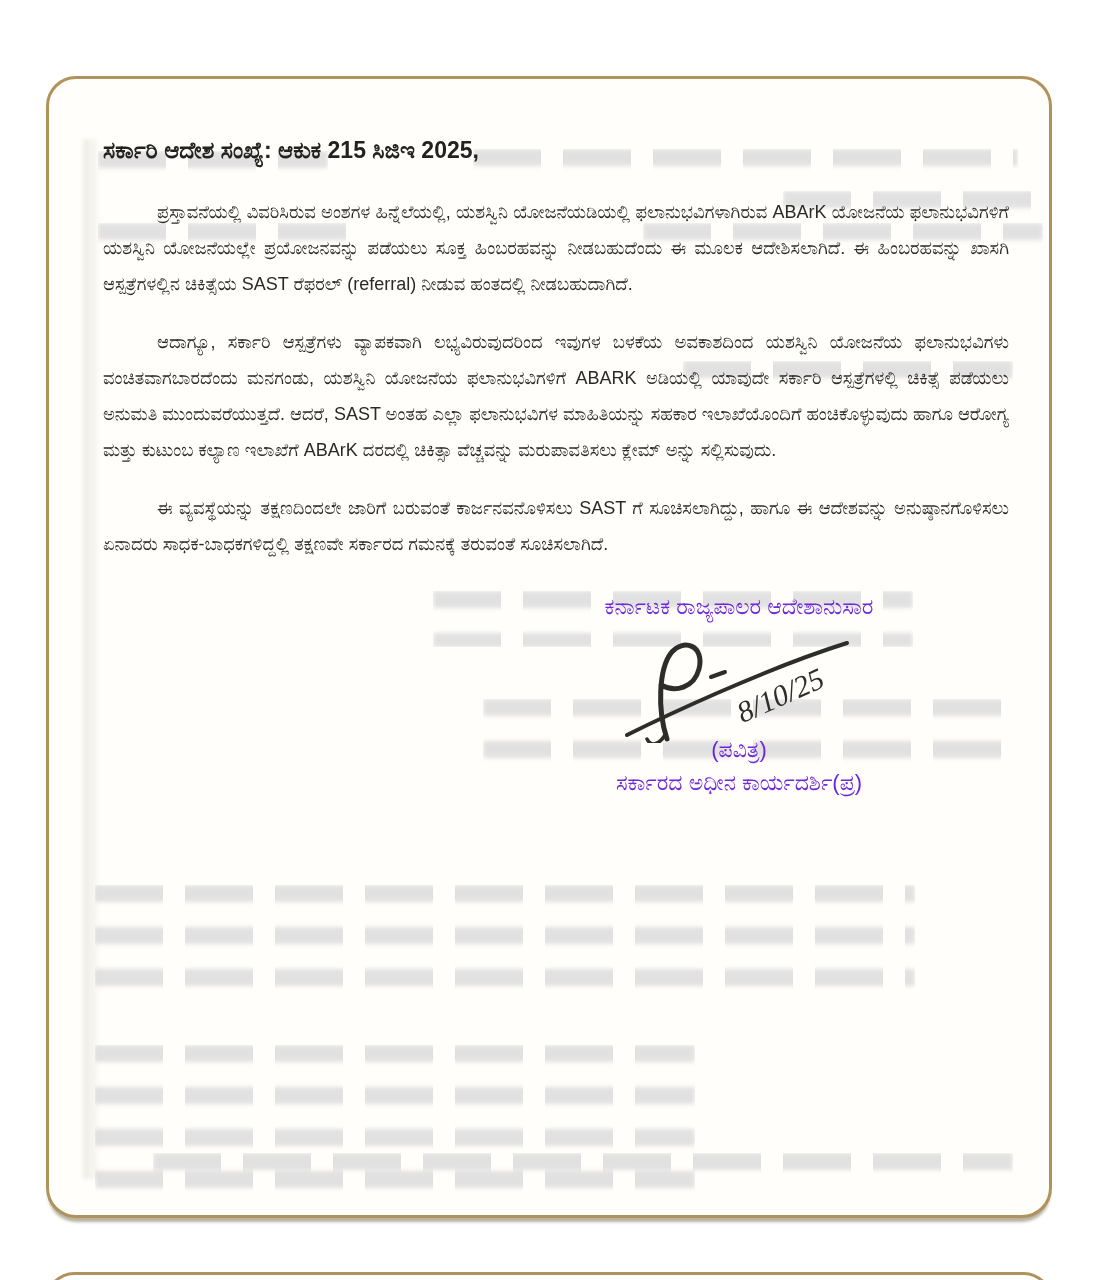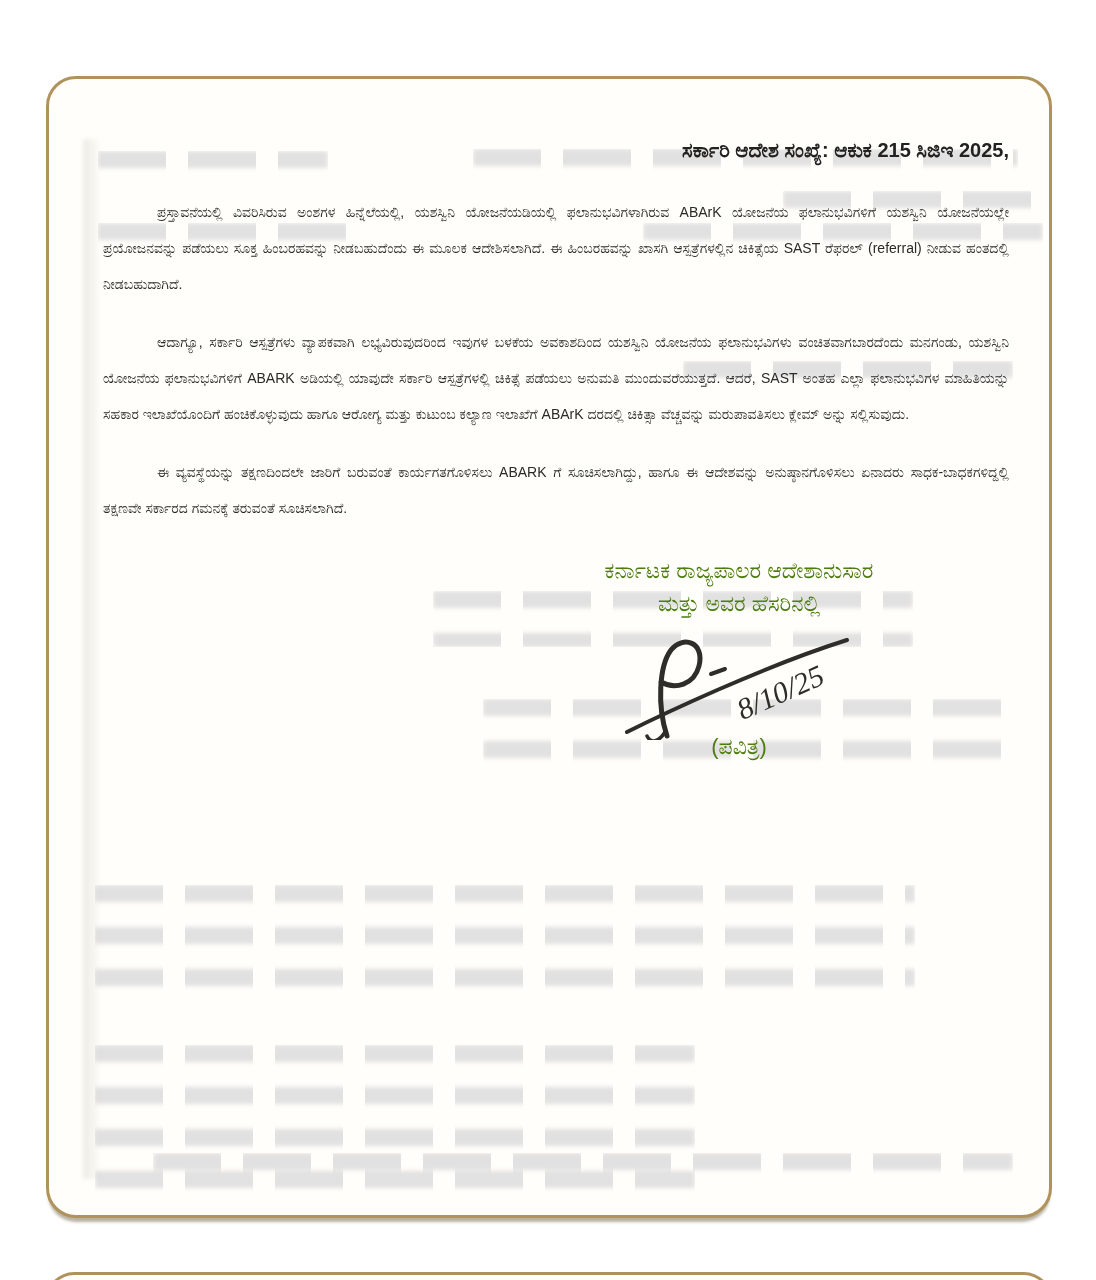--- a/index.html
+++ b/index.html
@@ -21,43 +21,43 @@
     box-shadow:0 6px 3px -2px rgba(125,115,85,0.55);
     overflow:hidden;
   }
   .card-inner{
     position:relative;
     z-index:2;
     padding:54px 40px 0 54px;
     color:#2b2a27;
   }
   .heading{
-    text-align:right;
+    text-align:left;
     font-weight:bold;
-    font-size:20px;
+    font-size:23px;
     line-height:35px;
     color:#232220;
     margin:0 0 26px 0;
   }
   .heading .hline{display:block;}
   .body-text p{
     margin:0 0 22px 0;
-    font-size:14px;
+    font-size:18px;
     line-height:36px;
     text-align:justify;
     text-indent:54px;
     color:#2b2a27;
   }
   .sig-block{
     width:540px;
     margin:28px 0 0 auto;
     text-align:center;
     font-size:22px;
     line-height:33px;
-    color:#4d7c0f;
+    color:#6d28d9;
   }
   .sig-line{display:block;}
   .sig-art{
     display:block;
     margin:4px auto -10px auto;
     width:300px;height:116px;
   }
   .sig-art text{
     font-family:"Liberation Serif", serif;
     font-style:italic;
@@ -113,41 +113,41 @@
 
     <div class="card-inner">
 
       <div class="heading">
         <span class="hline">ಸರ್ಕಾರಿ ಆದೇಶ ಸಂಖ್ಯೆ: ಆಕುಕ 215 ಸಿಜಿಇ 2025,</span>
       </div>
 
       <div class="body-text">
         <p>ಪ್ರಸ್ತಾವನೆಯಲ್ಲಿ ವಿವರಿಸಿರುವ ಅಂಶಗಳ ಹಿನ್ನೆಲೆಯಲ್ಲಿ, ಯಶಸ್ವಿನಿ ಯೋಜನೆಯಡಿಯಲ್ಲಿ ಫಲಾನುಭವಿಗಳಾಗಿರುವ ABArK ಯೋಜನೆಯ ಫಲಾನುಭವಿಗಳಿಗೆ ಯಶಸ್ವಿನಿ ಯೋಜನೆಯಲ್ಲೇ ಪ್ರಯೋಜನವನ್ನು ಪಡೆಯಲು ಸೂಕ್ತ ಹಿಂಬರಹವನ್ನು ನೀಡಬಹುದೆಂದು ಈ ಮೂಲಕ ಆದೇಶಿಸಲಾಗಿದೆ. ಈ ಹಿಂಬರಹವನ್ನು ಖಾಸಗಿ ಆಸ್ಪತ್ರೆಗಳಲ್ಲಿನ ಚಿಕಿತ್ಸೆಯ SAST ರೆಫರಲ್ (referral) ನೀಡುವ ಹಂತದಲ್ಲಿ ನೀಡಬಹುದಾಗಿದೆ.</p>
         <p>ಆದಾಗ್ಯೂ, ಸರ್ಕಾರಿ ಆಸ್ಪತ್ರೆಗಳು ವ್ಯಾಪಕವಾಗಿ ಲಭ್ಯವಿರುವುದರಿಂದ ಇವುಗಳ ಬಳಕೆಯ ಅವಕಾಶದಿಂದ ಯಶಸ್ವಿನಿ ಯೋಜನೆಯ ಫಲಾನುಭವಿಗಳು ವಂಚಿತವಾಗಬಾರದೆಂದು ಮನಗಂಡು, ಯಶಸ್ವಿನಿ ಯೋಜನೆಯ ಫಲಾನುಭವಿಗಳಿಗೆ ABARK ಅಡಿಯಲ್ಲಿ ಯಾವುದೇ ಸರ್ಕಾರಿ ಆಸ್ಪತ್ರೆಗಳಲ್ಲಿ ಚಿಕಿತ್ಸೆ ಪಡೆಯಲು ಅನುಮತಿ ಮುಂದುವರೆಯುತ್ತದೆ. ಆದರೆ, SAST ಅಂತಹ ಎಲ್ಲಾ ಫಲಾನುಭವಿಗಳ ಮಾಹಿತಿಯನ್ನು ಸಹಕಾರ ಇಲಾಖೆಯೊಂದಿಗೆ ಹಂಚಿಕೊಳ್ಳುವುದು ಹಾಗೂ ಆರೋಗ್ಯ ಮತ್ತು ಕುಟುಂಬ ಕಲ್ಯಾಣ ಇಲಾಖೆಗೆ ABArK ದರದಲ್ಲಿ ಚಿಕಿತ್ಸಾ ವೆಚ್ಚವನ್ನು ಮರುಪಾವತಿಸಲು ಕ್ಲೇಮ್ ಅನ್ನು ಸಲ್ಲಿಸುವುದು.</p>
-        <p>ಈ ವ್ಯವಸ್ಥೆಯನ್ನು ತಕ್ಷಣದಿಂದಲೇ ಜಾರಿಗೆ ಬರುವಂತೆ ಕಾರ್ಯಗತಗೊಳಿಸಲು ABARK ಗೆ ಸೂಚಿಸಲಾಗಿದ್ದು, ಹಾಗೂ ಈ ಆದೇಶವನ್ನು ಅನುಷ್ಠಾನಗೊಳಿಸಲು ಏನಾದರು ಸಾಧಕ-ಬಾಧಕಗಳಿದ್ದಲ್ಲಿ ತಕ್ಷಣವೇ ಸರ್ಕಾರದ ಗಮನಕ್ಕೆ ತರುವಂತೆ ಸೂಚಿಸಲಾಗಿದೆ.</p>
+        <p>ಈ ವ್ಯವಸ್ಥೆಯನ್ನು ತಕ್ಷಣದಿಂದಲೇ ಜಾರಿಗೆ ಬರುವಂತೆ ಕಾರ್ಜನವನೊಳಿಸಲು SAST ಗೆ ಸೂಚಿಸಲಾಗಿದ್ದು, ಹಾಗೂ ಈ ಆದೇಶವನ್ನು ಅನುಷ್ಠಾನಗೊಳಿಸಲು ಏನಾದರು ಸಾಧಕ-ಬಾಧಕಗಳಿದ್ದಲ್ಲಿ ತಕ್ಷಣವೇ ಸರ್ಕಾರದ ಗಮನಕ್ಕೆ ತರುವಂತೆ ಸೂಚಿಸಲಾಗಿದೆ.</p>
       </div>
 
       <div class="sig-block">
         <span class="sig-line">ಕರ್ನಾಟಕ ರಾಜ್ಯಪಾಲರ ಆದೇಶಾನುಸಾರ</span>
-        <span class="sig-line">ಮತ್ತು ಅವರ ಹೆಸರಿನಲ್ಲಿ</span>
 
         <svg class="sig-art" viewBox="0 0 300 116" xmlns="http://www.w3.org/2000/svg">
 
           <path d="M38 108 C70 92, 175 42, 258 16" fill="none" stroke="#2e2d2a" stroke-width="4" stroke-linecap="round"></path>
 
           <path d="M78 112 C68 82, 70 42, 82 26 C94 11, 116 18, 110 42 C105 61, 86 66, 72 58" fill="none" stroke="#2e2d2a" stroke-width="5" stroke-linecap="round"></path>
 
           <path d="M122 50 L136 45" fill="none" stroke="#2e2d2a" stroke-width="4" stroke-linecap="round"></path>
 
           <path d="M58 112 C62 120, 70 118, 76 108" fill="none" stroke="#2e2d2a" stroke-width="3.5" stroke-linecap="round"></path>
 
           <text transform="rotate(-24 175 78)" x="148" y="86">8/10/25</text>
         </svg>
 
         <span class="sig-line">(ಪವಿತ್ರ)</span>
+        <span class="sig-line">ಸರ್ಕಾರದ ಅಧೀನ ಕಾರ್ಯದರ್ಶಿ(ಪ್ರ)</span>
       </div>
 
     </div>
   </div>
 
   <div class="card2"></div>
 
 </div>
 
 </body></html>

